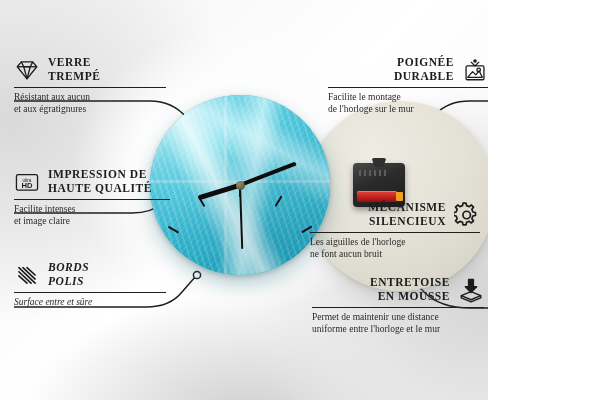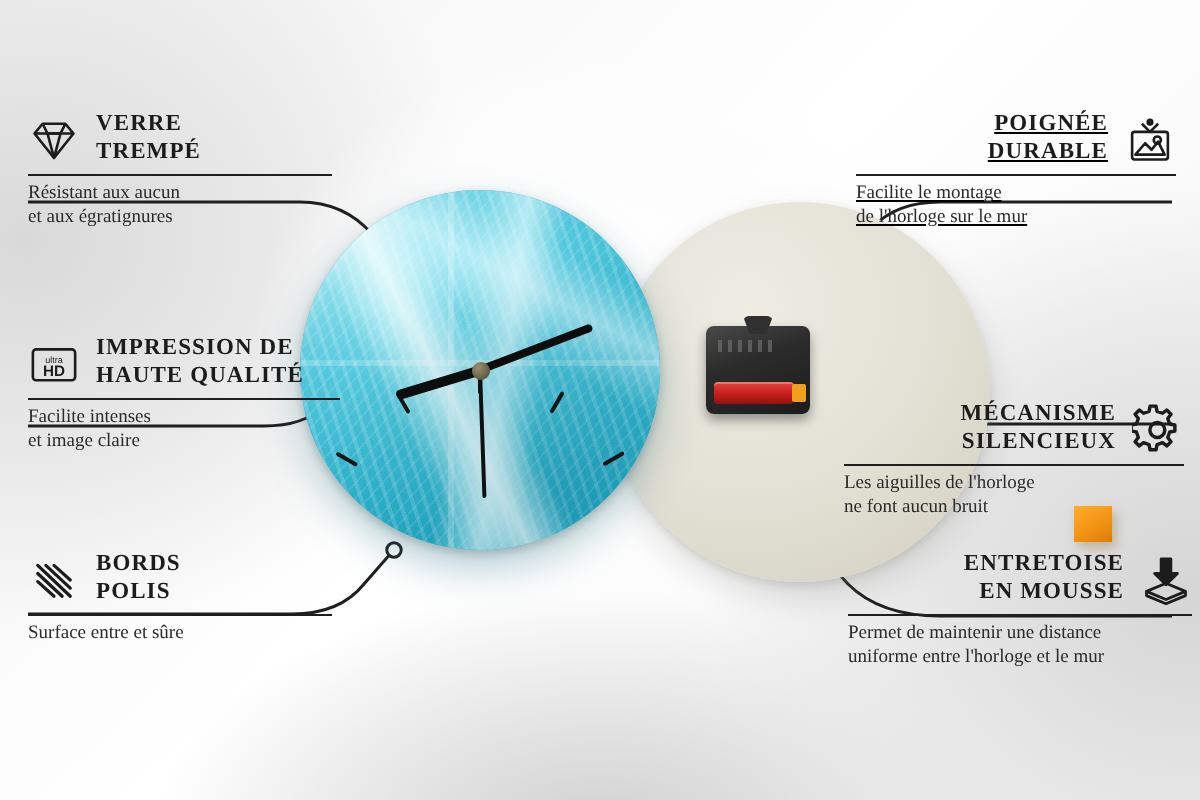--- a/index.html
+++ b/index.html
@@ -7,21 +7,21 @@
     width: 600px; height: 400px;
     overflow: hidden;
   }
   body {
     font-family: "Liberation Serif", "DejaVu Serif", serif;
     background: #ffffff;
     position: relative;
   }
   #stage {
     position: relative;
-    width: 600px; height: 400px;
+    width: 488px; height: 400px;
     overflow: hidden;
     background:
       radial-gradient(ellipse 240px 200px at 50% 42%, #ffffff 0%, #fdfdfd 45%, rgba(255,255,255,0) 72%),
       radial-gradient(ellipse 300px 260px at 2% 30%, #d9d9d9 0%, #e8e8e8 40%, rgba(240,240,240,0) 78%),
       radial-gradient(ellipse 300px 260px at 99% 74%, #d5d5d5 0%, #e6e6e6 42%, rgba(240,240,240,0) 80%),
       radial-gradient(ellipse 320px 180px at 50% 105%, #cfcfcf 0%, rgba(235,235,235,0) 70%),
       linear-gradient(135deg, #f2f2f2 0%, #fafafa 28%, #ffffff 48%, #fafafa 70%, #eeeeee 100%);
   }
   
   .product-wrap {
@@ -177,22 +177,22 @@
     line-height: 11.5px;
     color: #2a2a2a;
     white-space: pre-line;
   }
   .callout.right .desc { text-align: left; }
   .icon { width: 26px; height: 26px; flex: 0 0 26px; color: #1c1c1c; }
   .icon svg { display: block; width: 100%; height: 100%; }
   
   #c-verre      { left: 14px;  top: 56px;  width: 152px; }
   #c-impression { left: 14px;  top: 168px; width: 156px; }
-  #c-bords      { left: 14px;  top: 276px; width: 152px; }
-  #c-poignee    { right: 12px;  top: 56px;  width: 160px; text-decoration: underline; }
+  #c-bords      { left: 14px;  top: 261px; width: 152px; font-style: italic; }
+  #c-poignee    { right: 0;  top: 56px;  width: 160px; }
   #c-mecanisme  { right: 8px;  top: 168px; width: 170px; margin-top: 33px; }
   #c-entretoise { right: 4px;  top: 276px; width: 172px; }
   .connector { position: absolute; left: 0; top: 0; width: 600px; height: 400px; pointer-events: none; }
 </style>
 </head>
 <body>
 
 <div id="stage">
 
   <svg class="connector" viewBox="0 0 600 400">

